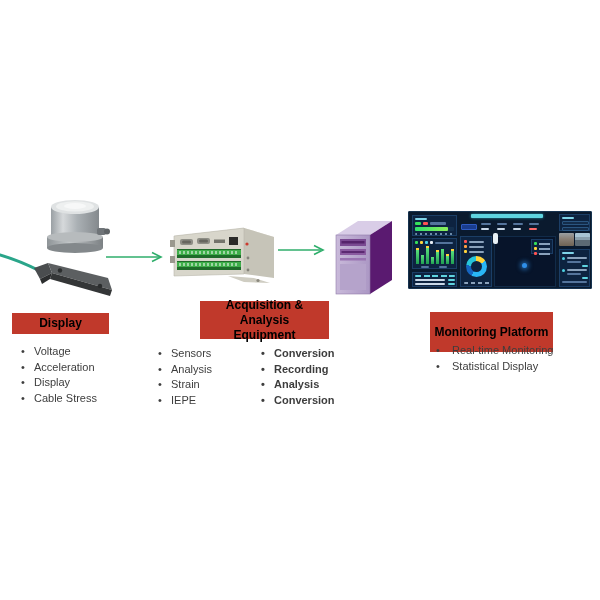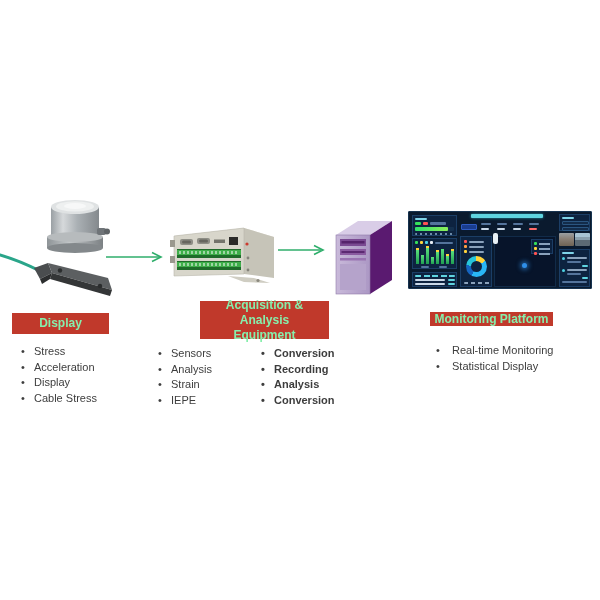--- a/index.html
+++ b/index.html
@@ -2,21 +2,21 @@
 <html><head>
 <meta charset="utf-8">
 <style>
   html,body{margin:0;padding:0;}
   body{font-family:"Liberation Sans",sans-serif;background:#ffffff;}
   #canvas{position:relative;width:600px;height:600px;background:#ffffff;overflow:hidden;}
   .abs{position:absolute;}
 
   
   .red-label{
-    position:absolute;background:#c0392b;color:#86efac;
+    position:absolute;background:#c0392b;color:#000000;
     display:flex;align-items:center;justify-content:center;text-align:center;
     font-weight:bold;font-size:12px;line-height:1.25;
   }
 
   
   ul.blist{position:absolute;list-style:none;margin:0;padding:0;
     font-size:11px;line-height:15.5px;color:#3d3d3d;}
   ul.blist li{position:relative;padding-left:13px;white-space:nowrap;}
   ul.blist li::before{content:"\2022";position:absolute;left:0;top:0;font-size:11px;color:#3d3d3d;}
 
@@ -310,26 +310,26 @@
 
   <div class="red-label" style="left:12px;top:313px;width:97px;height:21px;">
     <span>Display</span>
   </div>
 
   <div class="red-label" style="left:200px;top:301px;width:129px;height:38px;flex-direction:column;">
     <span>Acquisition &amp; Analysis</span>
     <span>Equipment</span>
   </div>
 
-  <div class="red-label" style="left:430px;top:312px;width:123px;height:14px;">
+  <div class="red-label" style="left:430px;top:312px;width:123px;height:40px;">
     <span>Monitoring Platform</span>
   </div>
 
   <ul class="blist" style="left:21px;top:344px;">
-    <li>Stress</li>
+    <li>Voltage</li>
     <li>Acceleration</li>
     <li>Display</li>
     <li>Cable Stress</li>
   </ul>
 
   <ul class="blist" style="left:158px;top:346px;">
     <li>Sensors</li>
     <li>Analysis</li>
     <li>Strain</li>
     <li>IEPE</li>

